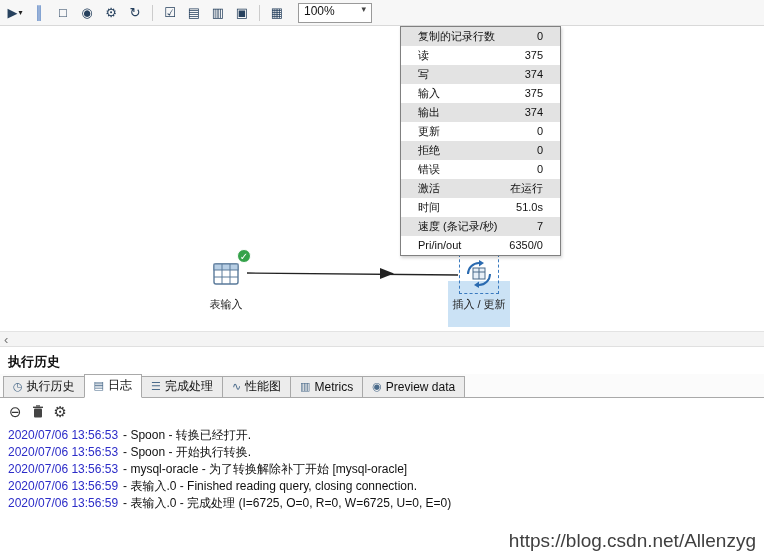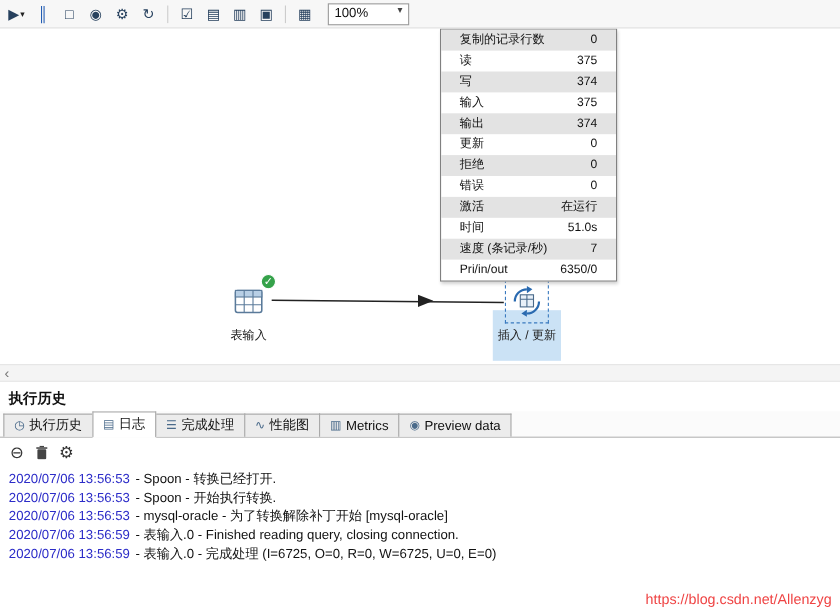--- a/index.html
+++ b/index.html
@@ -42,21 +42,21 @@
   .tico{font-size:11px;color:#4a6a8a}
 
   .log-toolbar{display:flex;align-items:center;gap:10px;padding:4px 9px;height:26px;background:#fff}
   .lt-btn{font-size:15px;color:#333;cursor:pointer;line-height:1;display:flex;align-items:center}
 
   .log{padding:3px 0 0 8px;font-size:12px;line-height:17px}
   .log-line{white-space:nowrap}
   .log-line .ts{color:#2c2cc8}
   .log-line .msg{color:#111;margin-left:5px}
 
-  .watermark{position:absolute;right:8px;bottom:8px;color:#ef4444;font-size:13px;pointer-events:none}
+  .watermark{position:absolute;right:8px;bottom:8px;color:#404040;font-size:19px;pointer-events:none}
 </style>
 </head>
 <body>
 
 <div>
 
   <div class="toolbar">
     <span class="tb-btn">
       <span>▶</span>
       <span class="caret">▾</span>

